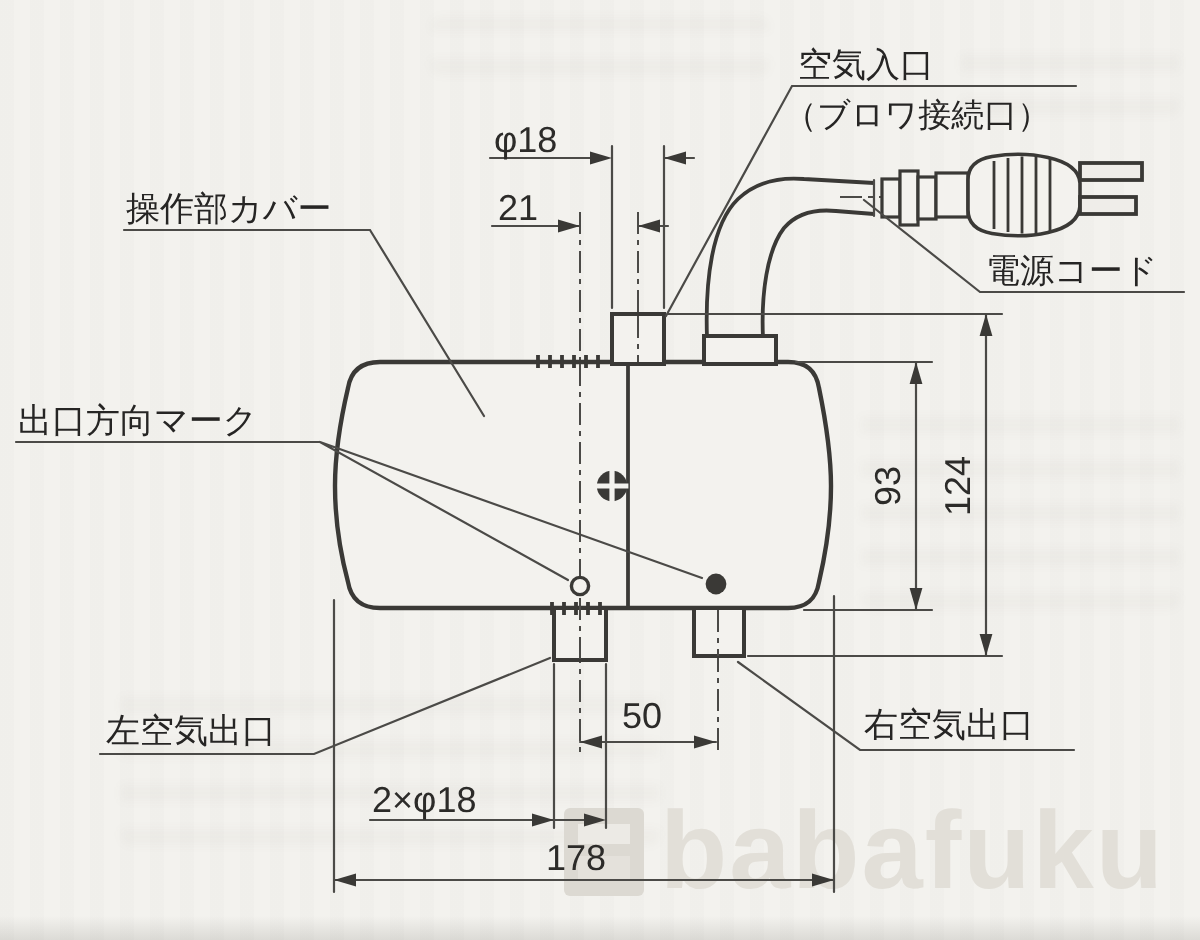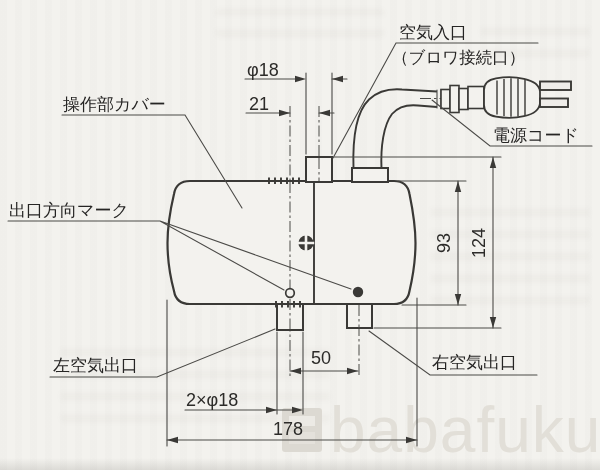--- a/index.html
+++ b/index.html
@@ -22,21 +22,21 @@
   }
   #wm-logo:before{
     content:""; position:absolute; left:7px; top:8px; width:26px; height:10px;
     background:#eceae5;
   }
   #wm-logo:after{
     content:""; position:absolute; left:7px; top:24px; width:26px; height:12px;
     background:#e4e1db;
   }
   #wm-text{
-    font-size:64px; line-height:1; color:#e2dfd8; letter-spacing:1px; font-weight:normal;
+    font-size:55px; line-height:1; color:#e2dfd8; letter-spacing:1px; font-weight:bold;
   }
   #bottom-shade{
     position:absolute; left:0; bottom:0; width:600px; height:12px;
     background:linear-gradient(rgba(0,0,0,0), rgba(100,98,90,.16));
   }
   svg{position:absolute; left:0; top:0;}
   .ln  {stroke:#3a3936; stroke-width:2.2; fill:none; stroke-linejoin:round; stroke-linecap:round;}
   .ln2 {stroke:#3a3936; stroke-width:1.9; fill:none;}
   .thin{stroke:#4b4a47; stroke-width:1.1; fill:none; stroke-linecap:round;}
   .cl  {stroke:#4b4a47; stroke-width:1;   fill:none; stroke-dasharray:11 3 2.5 3;}

